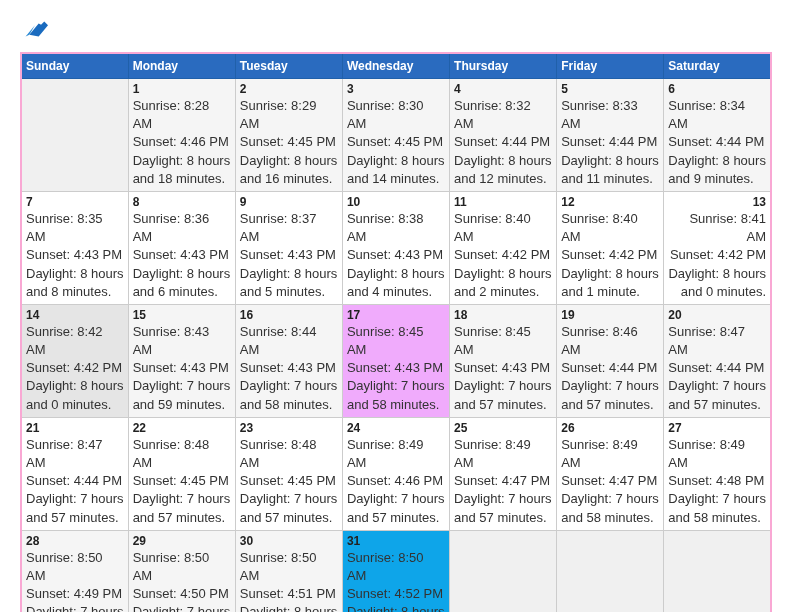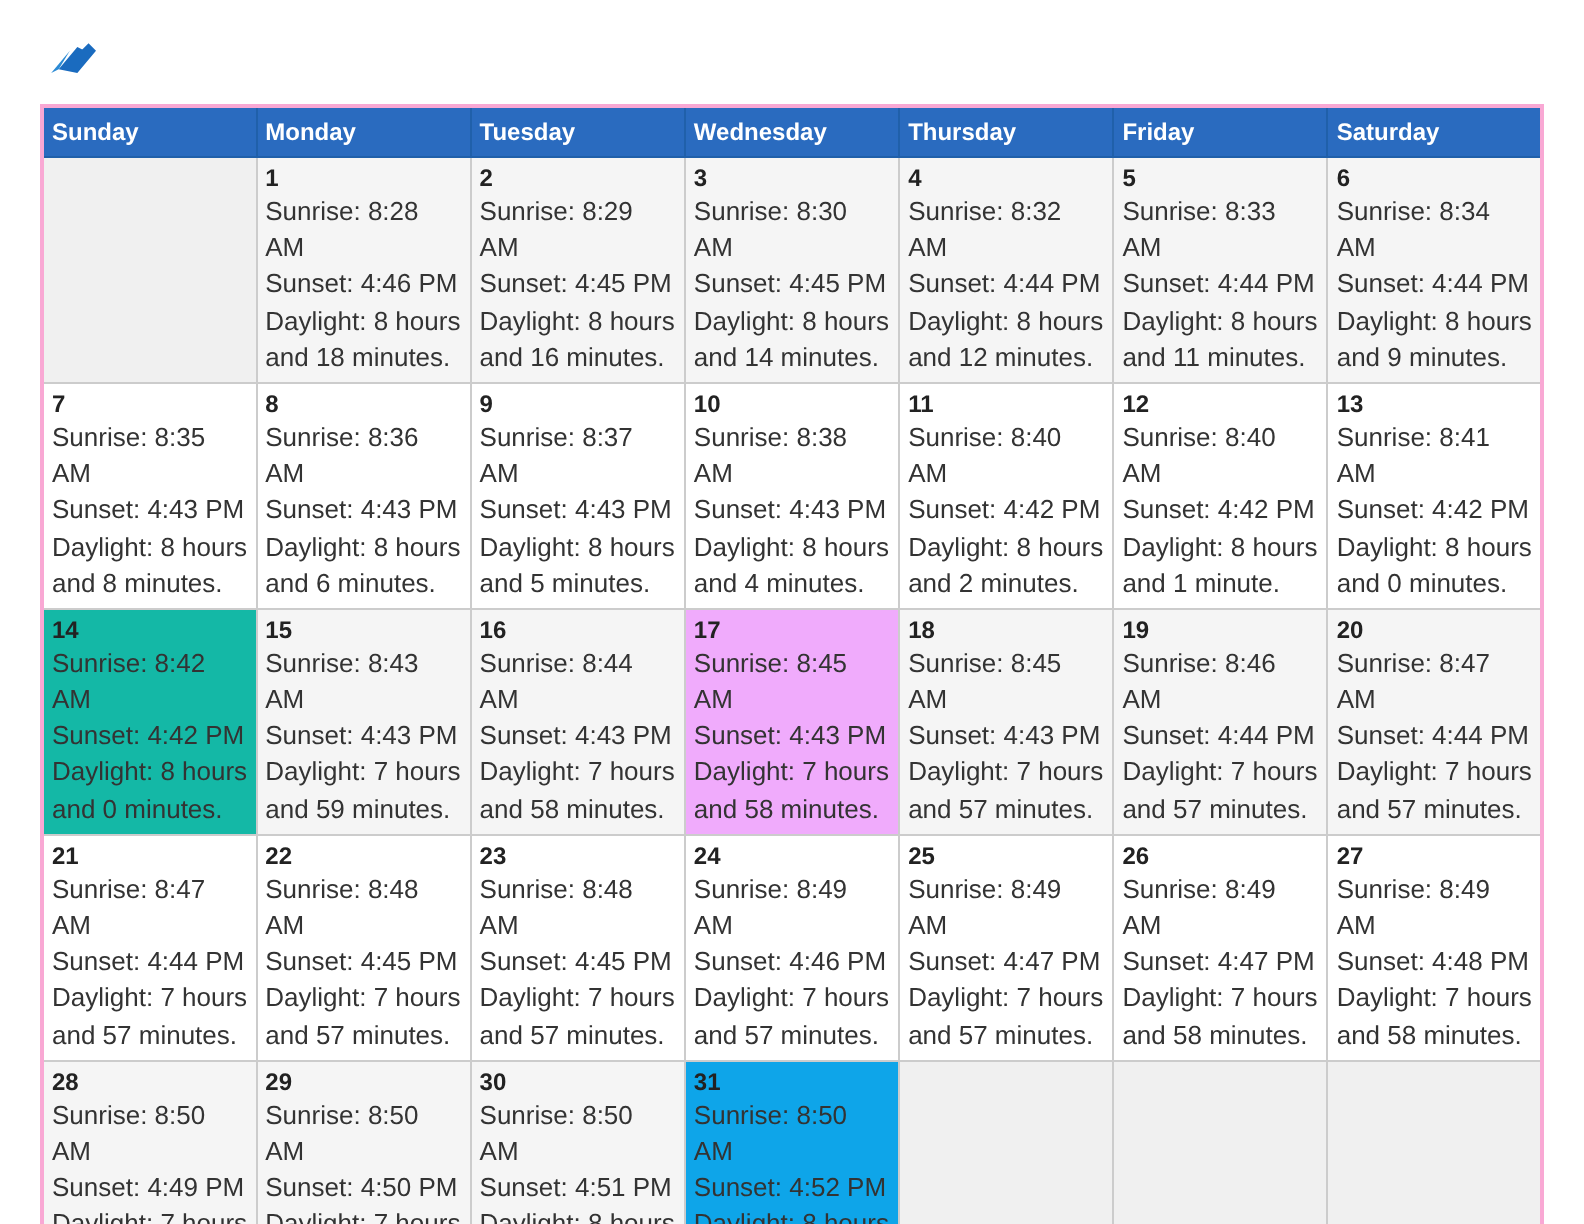--- a/index.html
+++ b/index.html
@@ -178,27 +178,27 @@
             <div class="cell-content">Sunrise: 8:38 AM<br>Sunset: 4:43 PM<br>Daylight: 8 hours and 4 minutes.</div>
           </td>
           <td style="background: rgb(255, 255, 255);">
             <span class="day-number">11</span>
             <div class="cell-content">Sunrise: 8:40 AM<br>Sunset: 4:42 PM<br>Daylight: 8 hours and 2 minutes.</div>
           </td>
           <td style="background: rgb(255, 255, 255);">
             <span class="day-number">12</span>
             <div class="cell-content">Sunrise: 8:40 AM<br>Sunset: 4:42 PM<br>Daylight: 8 hours and 1 minute.</div>
           </td>
-          <td style="background: rgb(255, 255, 255);">
+          <td style="background: rgb(255, 255, 255); text-align: right;">
             <span class="day-number">13</span>
             <div class="cell-content">Sunrise: 8:41 AM<br>Sunset: 4:42 PM<br>Daylight: 8 hours and 0 minutes.</div>
           </td>
         </tr>
         <tr>
-          <td style="background: #14b8a6;">
+          <td style="background: #e5e5e5;">
             <span class="day-number">14</span>
             <div class="cell-content">Sunrise: 8:42 AM<br>Sunset: 4:42 PM<br>Daylight: 8 hours and 0 minutes.</div>
           </td>
           <td style="background: rgb(245, 245, 245); margin-left: 19px;">
             <span class="day-number">15</span>
             <div class="cell-content">Sunrise: 8:43 AM<br>Sunset: 4:43 PM<br>Daylight: 7 hours and 59 minutes.</div>
           </td>
           <td style="background: rgb(245, 245, 245);">
             <span class="day-number">16</span>
             <div class="cell-content">Sunrise: 8:44 AM<br>Sunset: 4:43 PM<br>Daylight: 7 hours and 58 minutes.</div>

